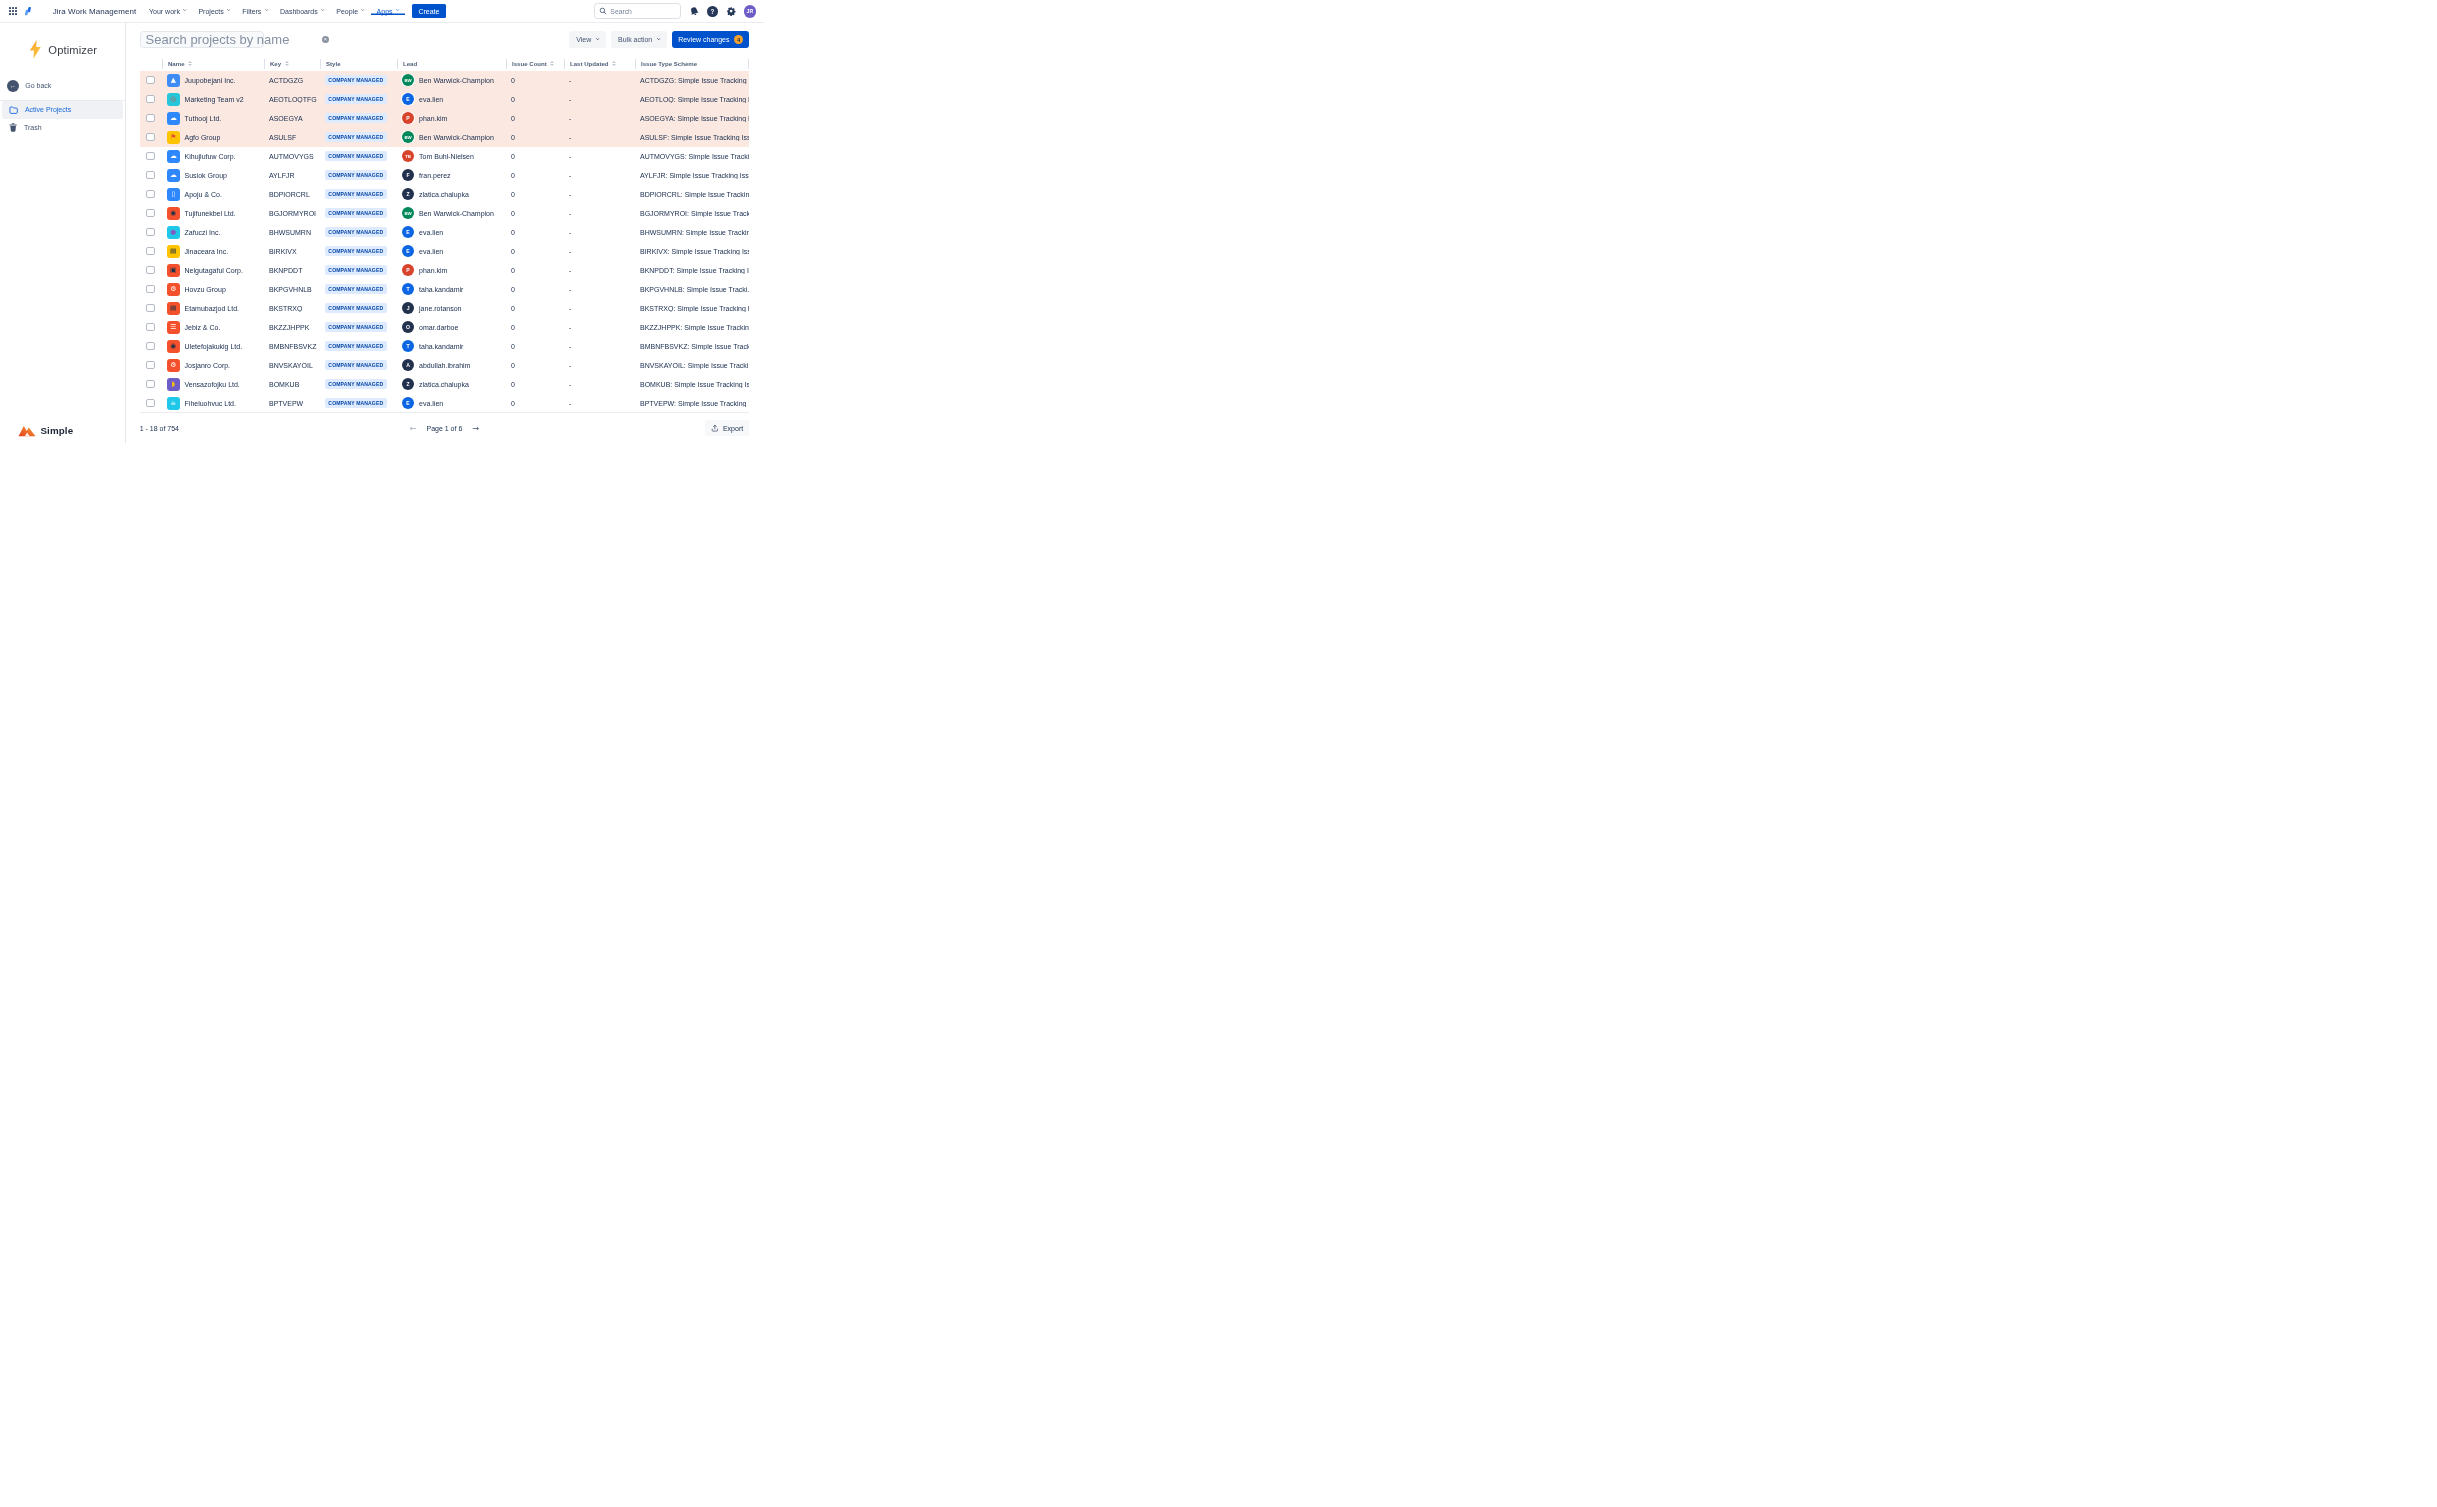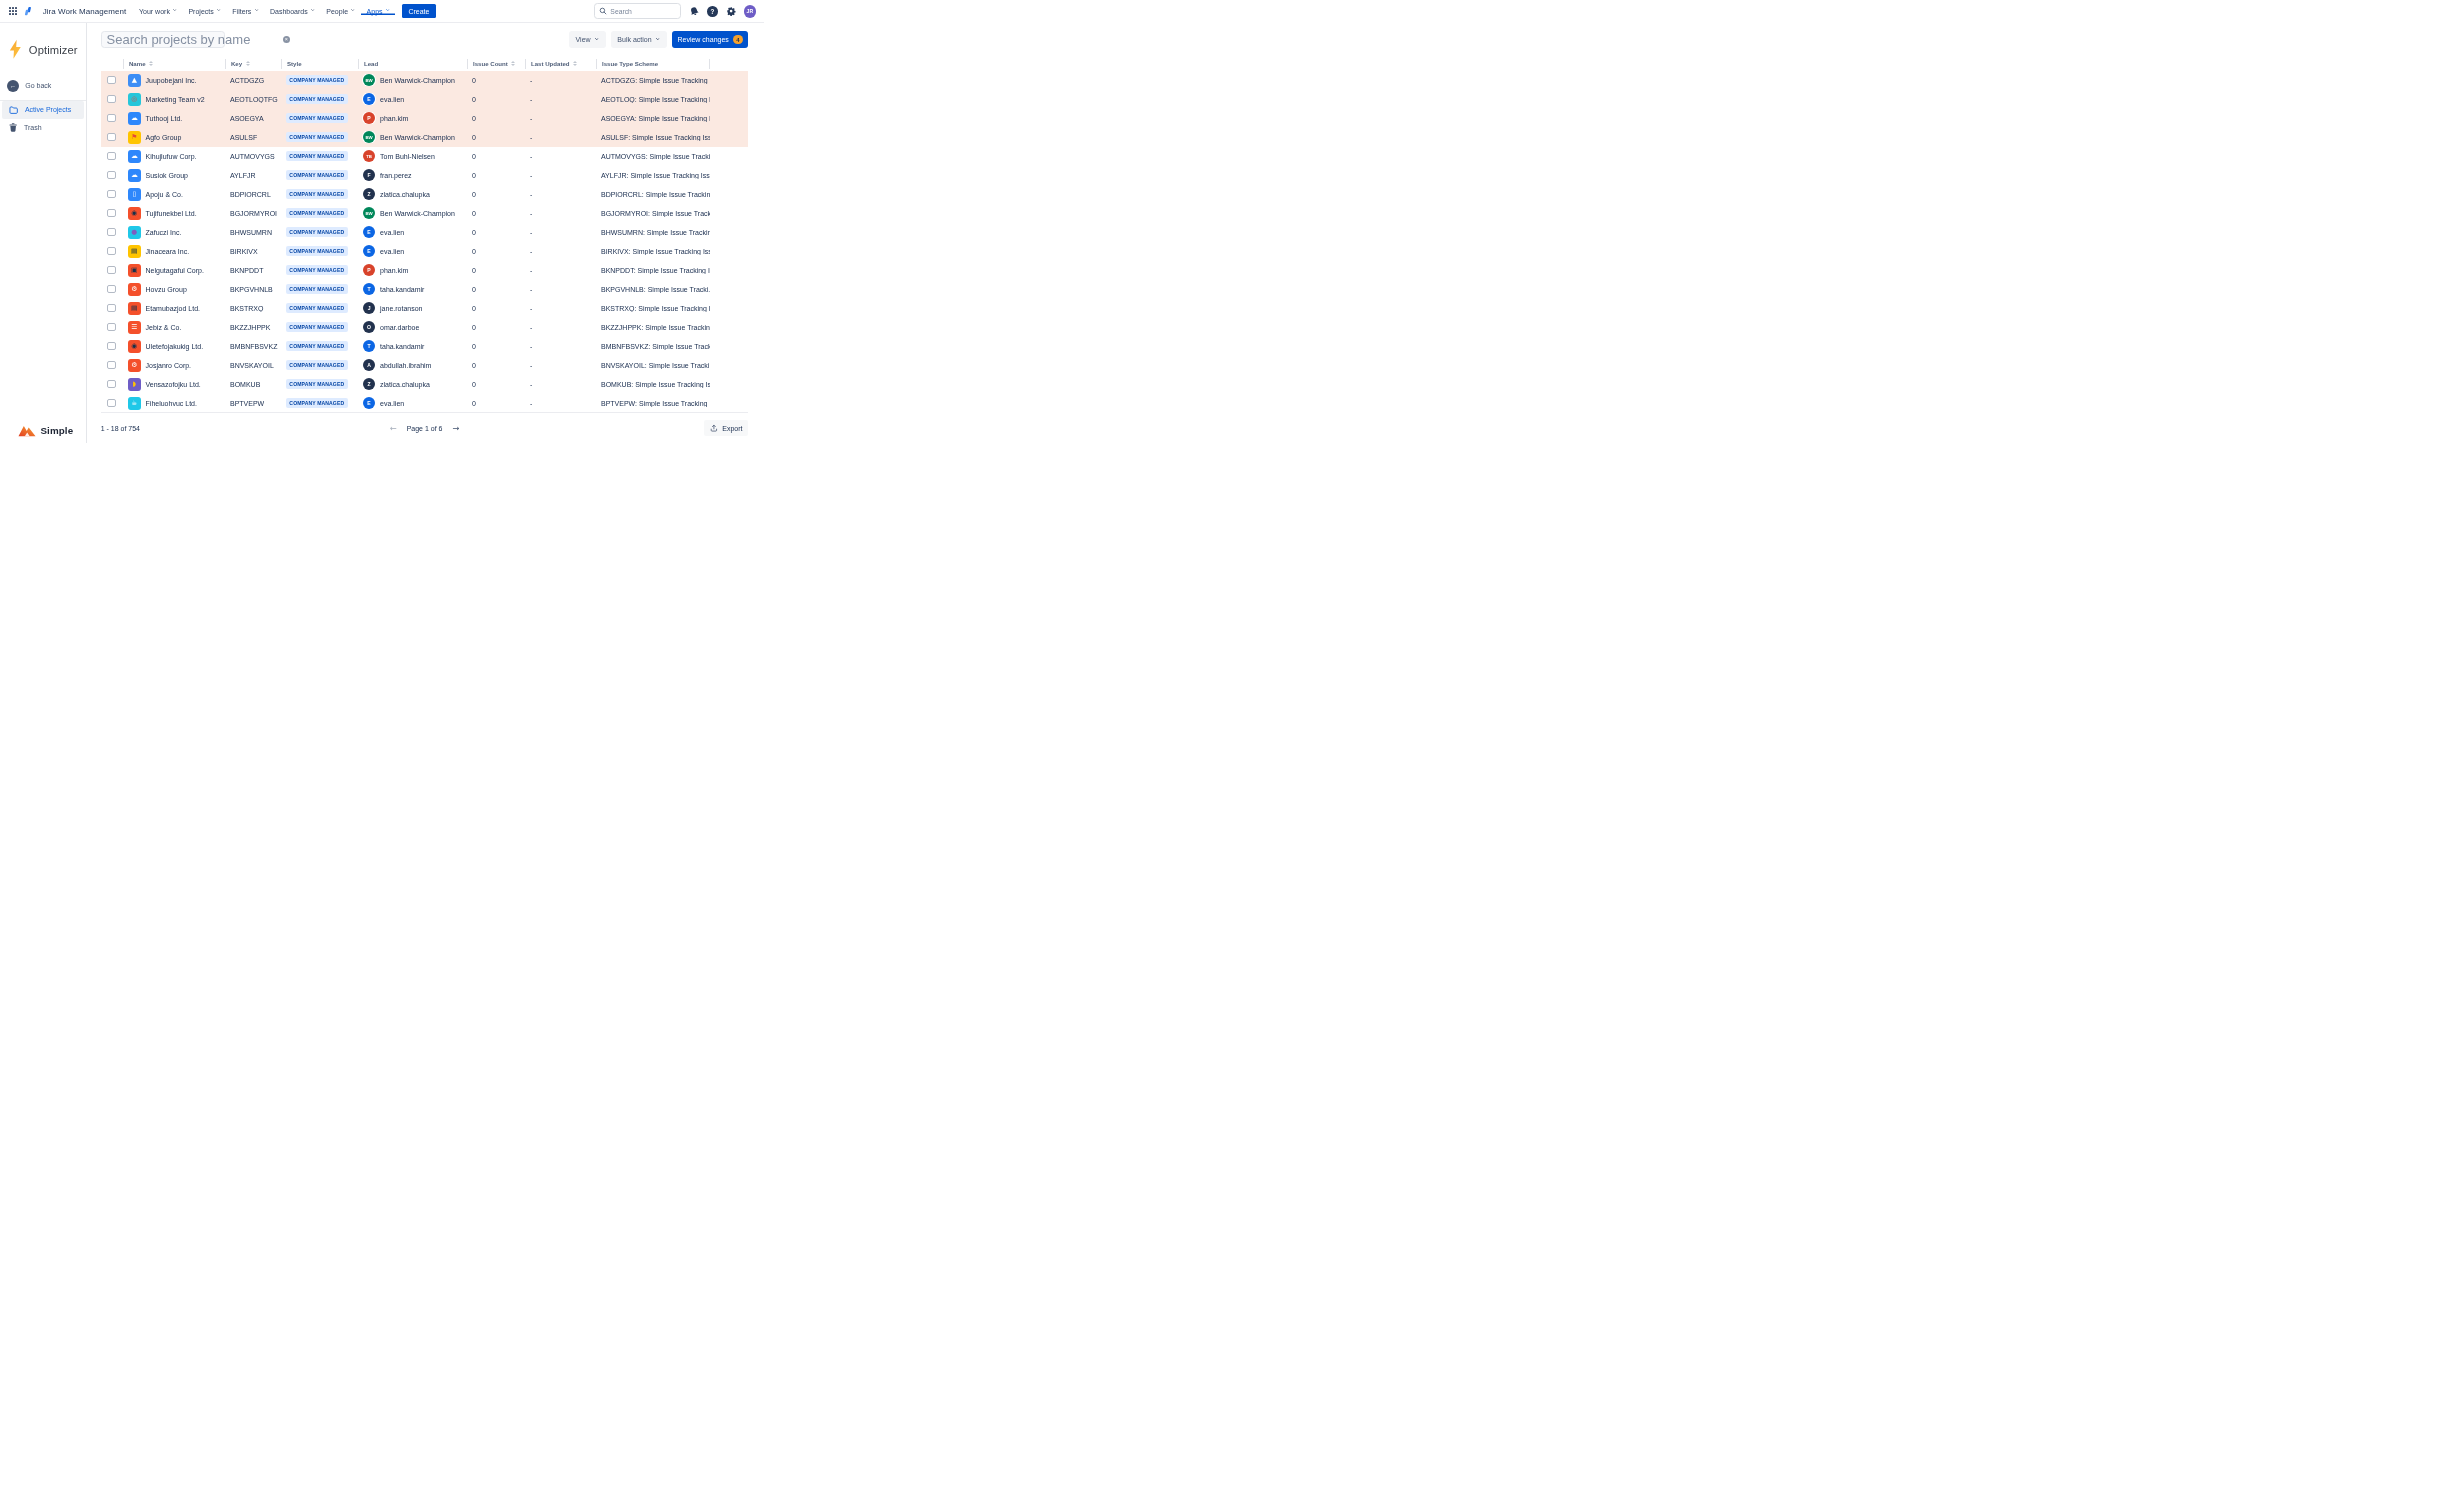--- a/index.html
+++ b/index.html
@@ -7,21 +7,21 @@
     font-family:"Liberation Sans","DejaVu Sans",sans-serif; color:#172B4D; }
 
   
   .navbar { height:23.4px; display:flex; align-items:stretch; padding:0 7.8px 0 4.9px;
     border-bottom:0.5px solid #EBECF0; background:#fff; position:relative; }
   .nav-left { display:flex; align-items:center; gap:2px; }
   .appswitch { width:15.6px; height:15.6px; align-self:center; display:grid;
     grid-template-columns:repeat(3,2px); grid-template-rows:repeat(3,2px); gap:1.2px;
     align-content:center; justify-content:center; border-radius:2px; cursor:pointer; }
   .appswitch i { width:2px; height:2px; border-radius:0.5px; background:#42526E; }
-  .logo { display:flex; align-items:center; gap:8px; padding:0 4.9px 0 2px; cursor:pointer; }
+  .logo { display:flex; align-items:center; gap:18px; padding:0 4.9px 0 2px; cursor:pointer; }
   .logo .product { font-size:8px; font-weight:500; color:#253858; letter-spacing:0.05px; }
   .nav-items { display:flex; align-items:stretch; }
   .nav-item { display:flex; align-items:center; gap:3.4px; padding:0 5.9px; font-size:7px;
     font-weight:500; color:#344563; cursor:pointer; }
   .nav-item .chev { width:3.4px; height:3.4px; border-right:1px solid #8590A2;
     border-bottom:1px solid #8590A2; border-radius:0.5px; transform:rotate(45deg); margin-top:-2px; }
   .nav-item.active { color:#0052CC; box-shadow:inset 0 -1.5px 0 #0052CC; }
   .nav-item.active .chev { border-color:#6B9EE8; }
   .create-btn { align-self:center; margin-left:4.9px; background:#0052CC; color:#fff;
     font-size:7px; font-weight:500; padding:3.4px 6.3px; border:none; border-radius:1.5px; cursor:pointer; }
@@ -33,21 +33,21 @@
   .nav-search input::placeholder { color:#7A869A; }
   .help-badge { width:10.7px; height:10.7px; border-radius:50%; background:#253858; color:#fff;
     font-size:6.3px; font-weight:700; display:flex; align-items:center; justify-content:center; cursor:pointer; }
   .icon-btn { display:flex; align-items:center; cursor:pointer; }
   .avatar { width:12.7px; height:12.7px; border-radius:50%; background:#6E5DC6; color:#fff;
     font-size:5.1px; font-weight:700; display:flex; align-items:center; justify-content:center;
     letter-spacing:0.1px; cursor:pointer; }
 
   
   .layout { display:flex; height:420px; }
-  .sidebar { width:87px; border-right:0.5px solid #E4E6EA; position:relative; padding-top:10.7px; flex:none; }
+  .sidebar { width:126px; border-right:0.5px solid #E4E6EA; position:relative; padding-top:10.7px; flex:none; }
   .brand { display:flex; align-items:center; justify-content:center; gap:5.9px; height:31px; }
   .brand .app-name { font-size:11.2px; color:#3A3F47; letter-spacing:0.1px; }
   .goback { display:flex; align-items:center; gap:6.3px; margin:14.6px 0 0 6.8px; cursor:pointer; }
   .goback .back-circle { width:12.2px; height:12.2px; border-radius:50%; background:#44546F; color:#fff;
     display:flex; align-items:center; justify-content:center; font-size:6.3px; }
   .goback span.lbl { font-size:7px; color:#44546F; }
   .side-divider { border-bottom:1px solid #E9EBEE; margin-top:7.8px; }
   .side-item { height:18px; display:flex; align-items:center; gap:6.3px; padding-left:7.3px;
     margin:0 2px; border-radius:2px; font-size:7px; color:#44546F; cursor:pointer; }
   .side-item.active { background:#EFF1F4; color:#1868DB; }

